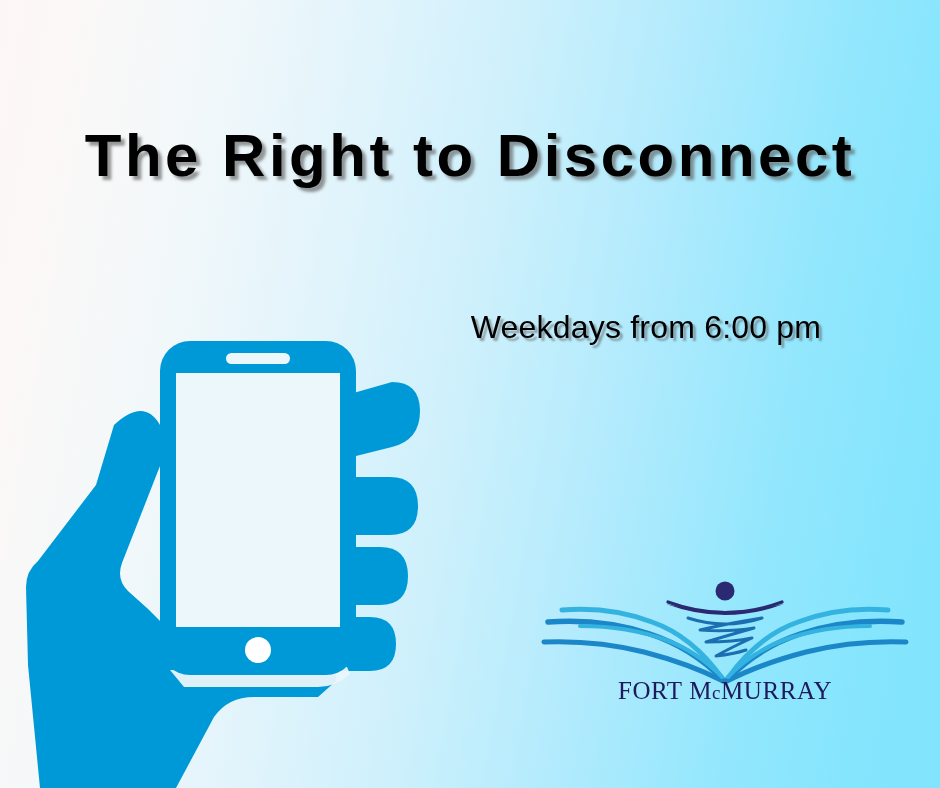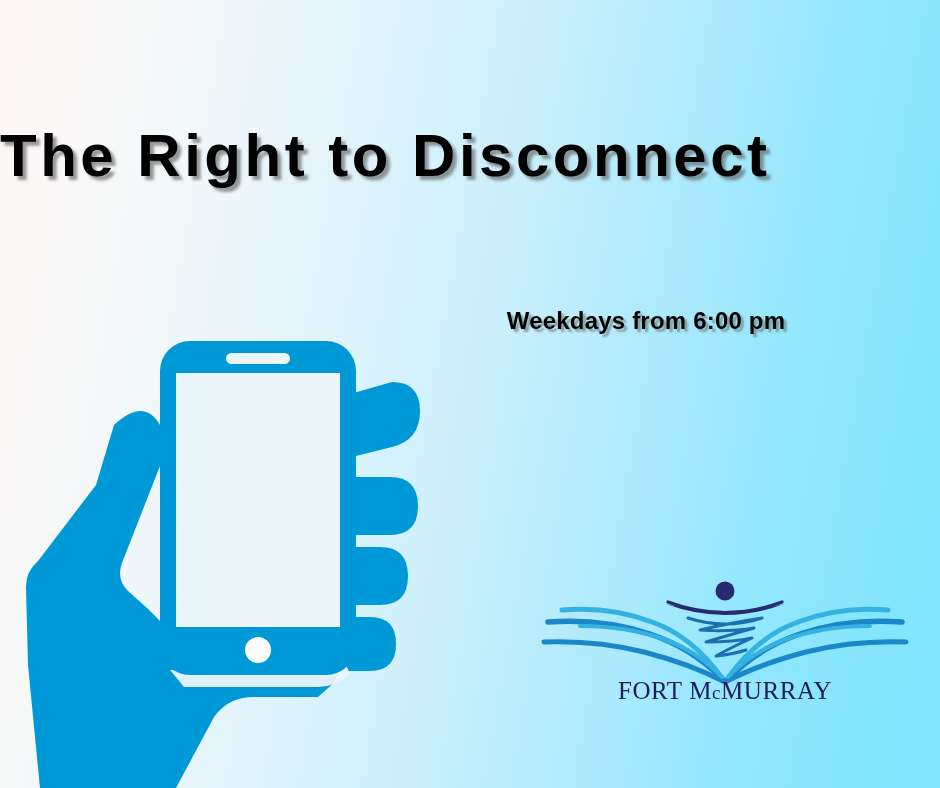--- a/index.html
+++ b/index.html
@@ -27,40 +27,41 @@
         #84e5fd 92%,
         #82e5fd 100%);
   }
 
   
   .title {
     position: absolute;
     left: 0;
     right: 0;
     top: 124px;
+    text-align: center;
     font-family: "Liberation Sans", sans-serif;
     font-weight: bold;
     font-size: 60px;
     line-height: 1.05;
     letter-spacing: 3.5px;
     color: #000000;
     text-shadow: 4px 4px 3px rgba(90,90,90,0.62);
     white-space: nowrap;
   }
 
   
   .body-copy {
     position: absolute;
     left: 382px;
     top: 300px;
     width: 528px;
     text-align: center;
     font-family: "Liberation Sans", sans-serif;
-    font-weight: bold;
-    font-size: 24px;
+    font-weight: normal;
+    font-size: 32px;
     line-height: 1.72;
     letter-spacing: 0.2px;
     color: #000000;
     text-shadow: 3px 3px 2px rgba(95,95,95,0.55);
   }
   .body-copy .line { display: block; }
 
   
   .illustration {
     position: absolute;

